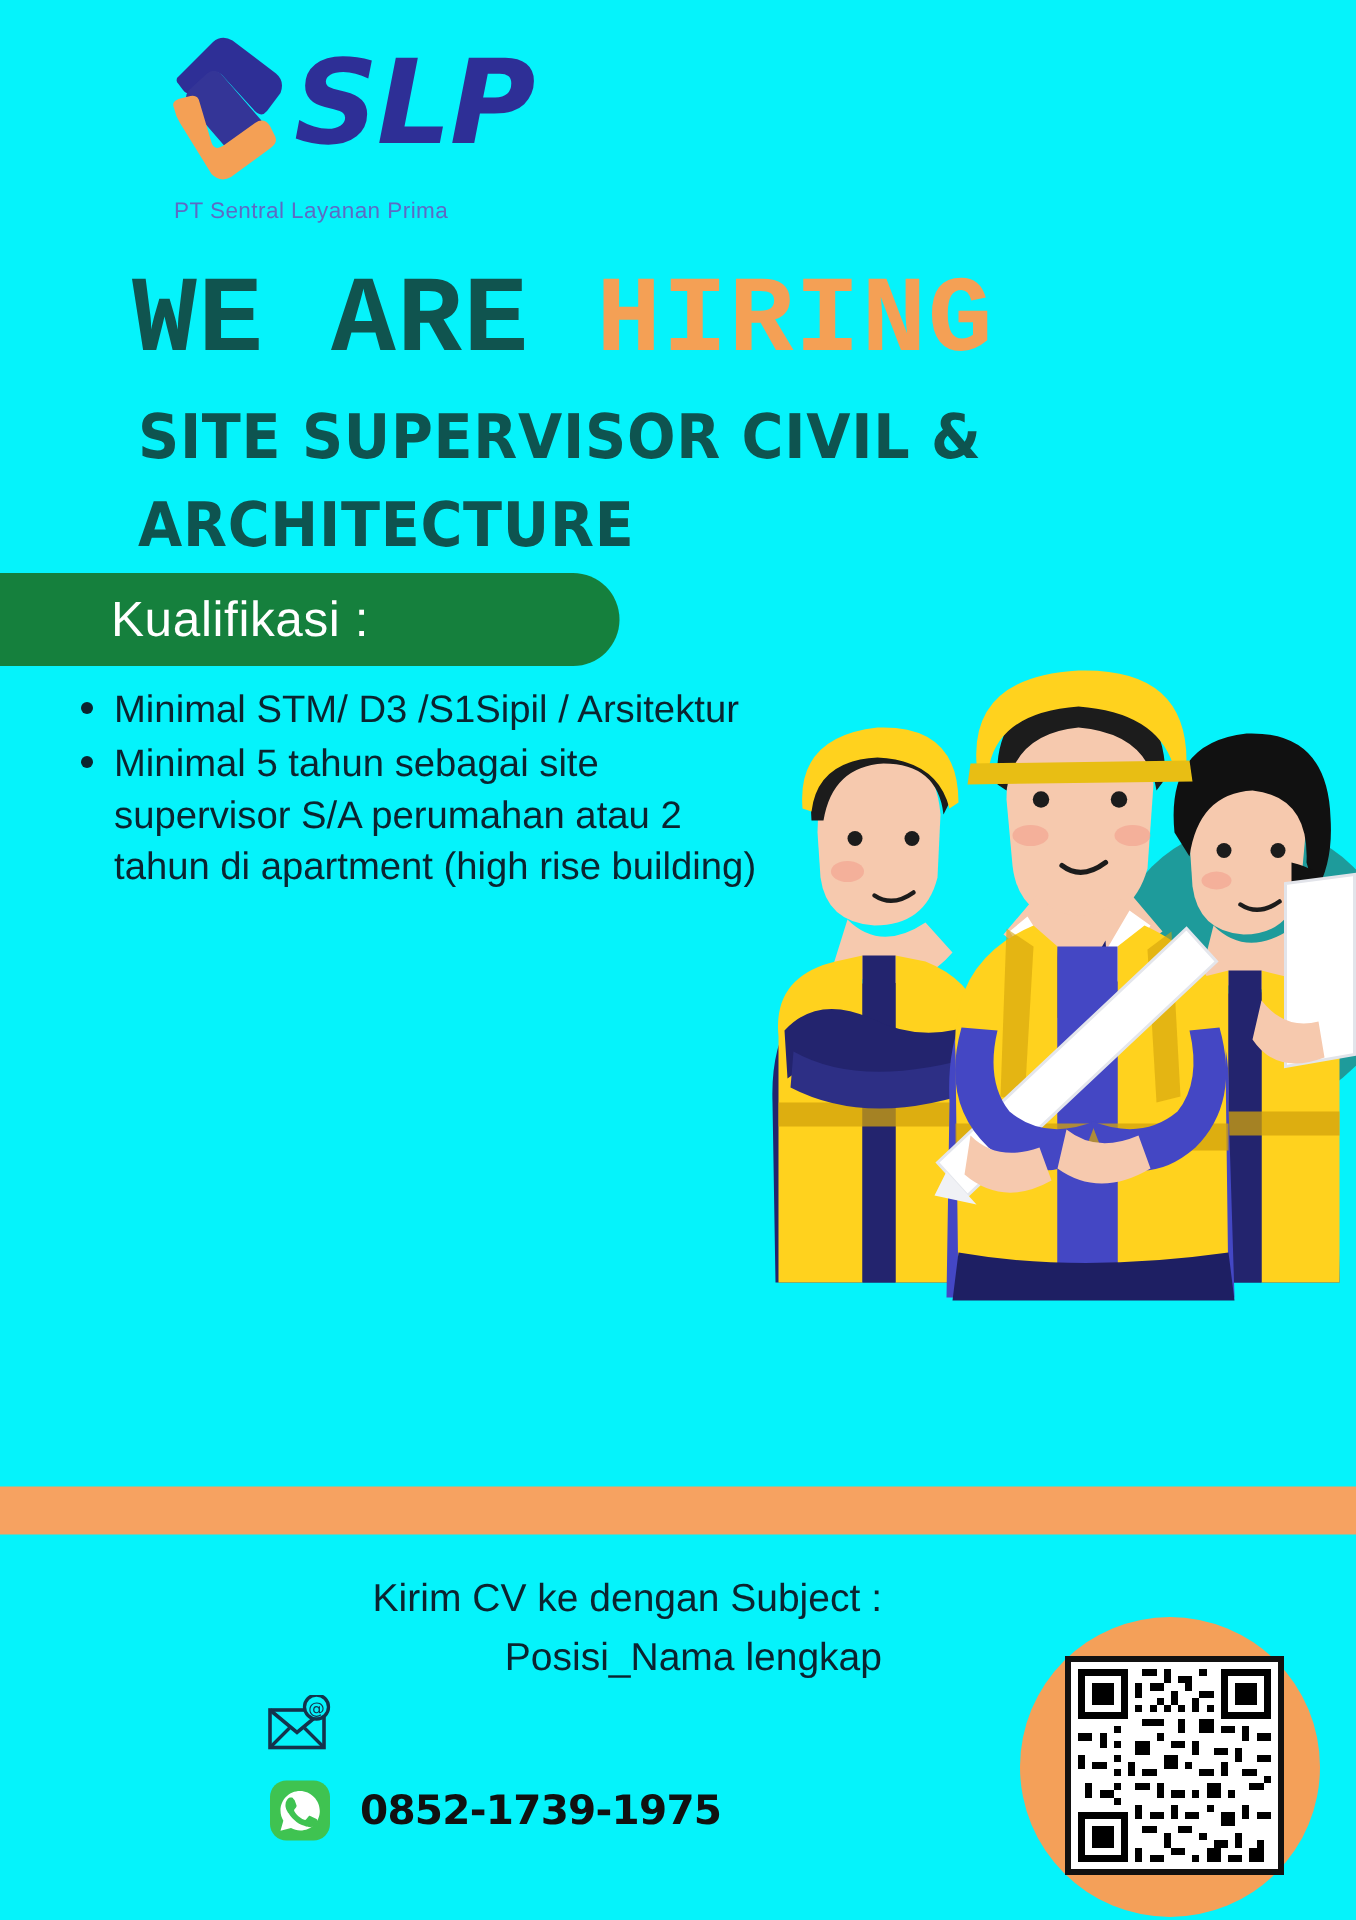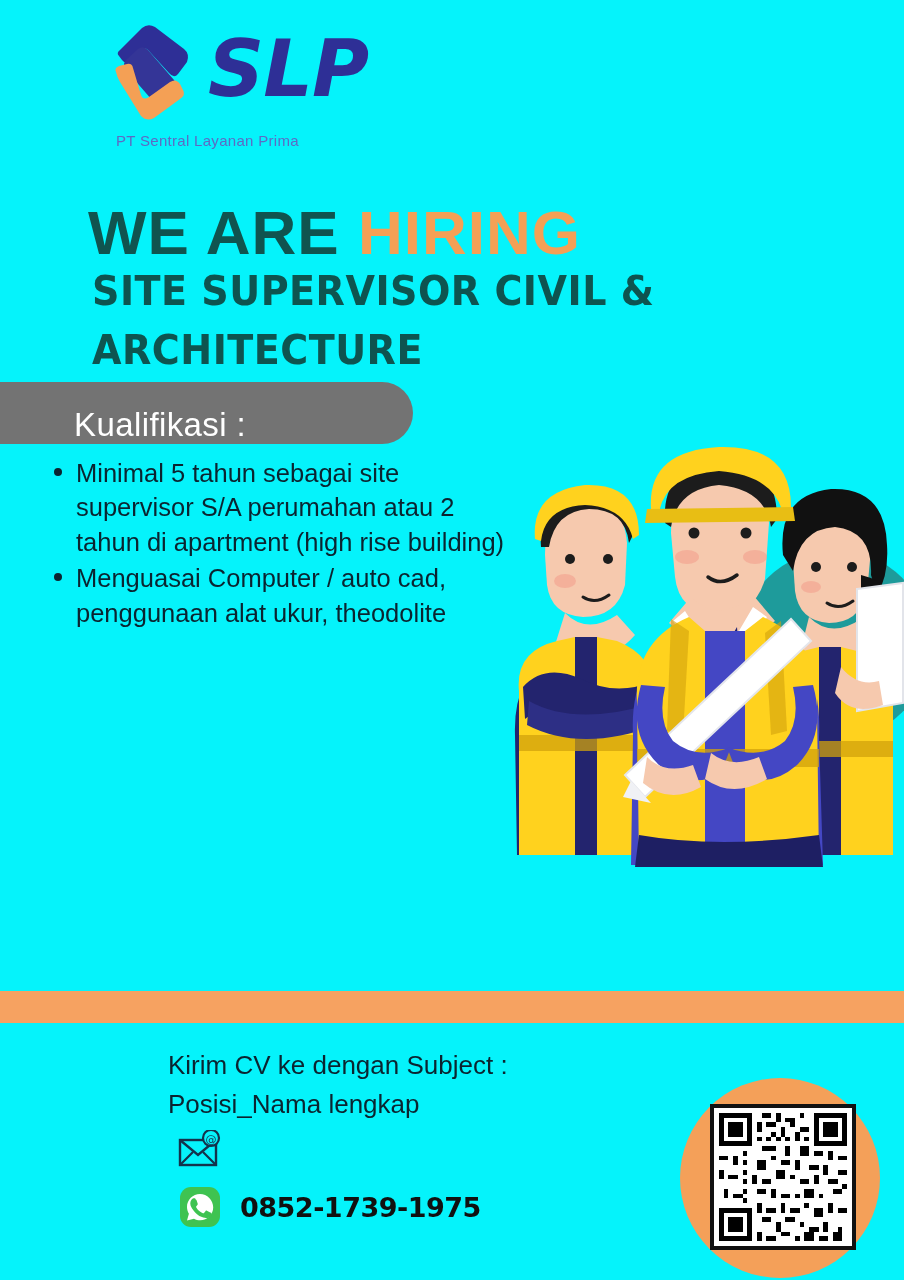--- a/index.html
+++ b/index.html
@@ -7,51 +7,51 @@
   body {
     background:#05F3FB;
     font-family:"Liberation Sans", sans-serif;
     position:relative;
     overflow:hidden;
   }
 
   
   .logo-block { position:absolute; left:108px; top:22px; width:420px; height:130px; }
   .logo-mark  { position:absolute; left:0; top:0; width:100px; height:100px; }
-  .logo-word  { position:absolute; left:100px; top:8px;
+  .logo-word  { position:absolute; left:88px; top:8px;
                 font-family:"DejaVu Sans", sans-serif;
                 font-size:78px; font-weight:bold; font-style:italic;
                 color:#2E2F96; letter-spacing:-1px; line-height:1; }
   .logo-sub   { position:absolute; left:8px; top:110px;
                 font-size:15px; color:#5D6AC4; letter-spacing:.3px; white-space:nowrap; }
 
   
   .we-are-hiring {
     position:absolute; left:88px; top:178px;
-    font-family:Liberation Sans, sans-serif;
-    font-size:62px; font-weight:bold; line-height:1;
-    letter-spacing:1px; white-space:nowrap;margin-top:24px;
+    font-family:Liberation Mono, monospace;
+    font-size:72px; font-weight:bold; line-height:1;
+    letter-spacing:1px; white-space:nowrap;
   }
   .we-are  { color:#10544F; }
   .hiring  { color:#F4A055; }
 
   .job-title {
     position:absolute; left:92px; top:262px; width:680px;
     font-family:"DejaVu Sans", sans-serif;
     font-size:41px; font-weight:bold; line-height:1.45;
     color:#0E5450; letter-spacing:.5px;
     transform:scaleX(.93); transform-origin:left top;
   }
 
   
   .qual-banner {
     position:absolute; left:0; top:382px; width:413px; height:62px;
-    background:#737373;
+    background:#15803d;
     border-top-right-radius:32px; border-bottom-right-radius:32px;
-    display:flex; align-items:flex-end;
+    display:flex; align-items:center;
   }
   .qual-banner span {
     color:#ffffff; font-size:33px; padding-left:74px; letter-spacing:.4px;
   }
 
   
   .qual-list { position:absolute; left:46px; top:456px; width:470px; }
   .qual-list li {
     list-style:none; position:relative;
     padding-left:30px; margin-bottom:2px;
@@ -64,21 +64,21 @@
 
   
   .illustration { position:absolute; left:505px; top:435px; width:399px; height:445px; }
 
   
   .divider { position:absolute; left:0; top:991px; width:904px; height:32px; background:#F6A261; }
 
   
   .cv-text {
     position:absolute; left:168px; top:1046px; width:420px;
-    font-size:26px; line-height:1.5; color:#0B2430;
+    font-size:26px; line-height:1.5; color:#0B2430;text-align:right;
   }
   .contact-row { position:absolute; display:flex; align-items:center; gap:18px; }
   .contact-email { left:178px; top:1130px; }
   .contact-wa    { left:178px; top:1185px; }
   .contact-row .ctext {
     font-family:"DejaVu Sans", sans-serif;
     font-size:27px; font-weight:bold; color:#111; letter-spacing:-.5px;
   }
 
   .scan-block { position:absolute; left:672px; top:1048px; width:220px; height:215px; }
@@ -116,22 +116,22 @@
   <span class="we-are">WE ARE </span><span class="hiring">HIRING</span>
 </div>
 
 <div class="job-title">SITE SUPERVISOR CIVIL &amp; ARCHITECTURE</div>
 
 <div class="qual-banner">
   <span>Kualifikasi :</span>
 </div>
 
 <ul class="qual-list">
+  <li>Minimal STM/ D3 /S1Sipil / Arsitektur</li>
   <li>Minimal 5 tahun sebagai site supervisor S/A perumahan atau 2 tahun di apartment (high rise building)</li>
-  <li>Menguasai Computer / auto cad, penggunaan alat ukur, theodolite</li>
 </ul>
 
 <svg class="illustration" viewBox="0 0 399 445">
 
   <circle cx="330" cy="210" r="95" fill="#1E9B9B"></circle>
 
   <g>
     <path d="M10 300 Q8 240 48 222 L115 218 Q150 238 148 300 L150 420 L12 420 Z" fill="#23246E"></path>
     <path d="M40 120 Q40 70 78 65 Q118 62 122 108 L120 150 Q112 182 78 182 Q46 180 42 150 Z" fill="#F6C9AE"></path>
     <path d="M36 112 Q32 56 80 52 Q128 50 128 100 L124 108 Q120 74 84 74 Q50 76 44 112 Z" fill="#1C1C1C"></path>

